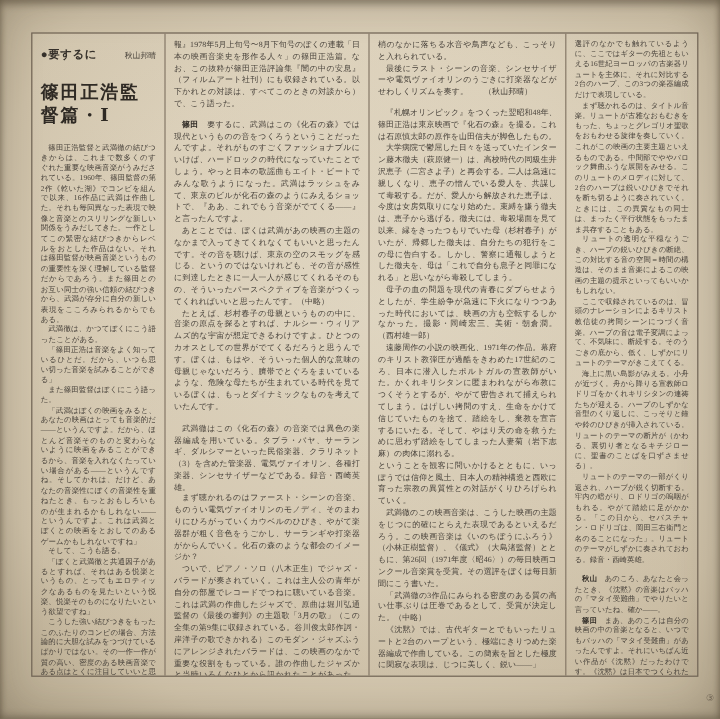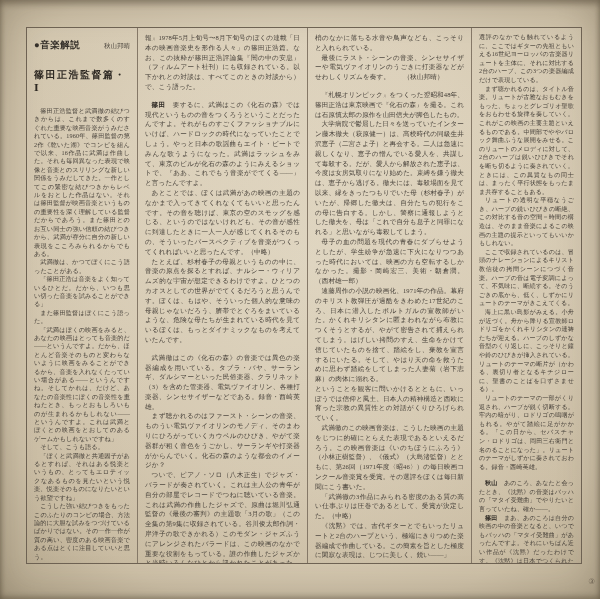--- a/index.html
+++ b/index.html
@@ -22,21 +22,21 @@
   .col1{width:111px;}
   .col2{width:170px;}
   .col3{width:164px;}
   .col4{width:109px;}
 
   
   .head-row{display:flex;justify-content:space-between;align-items:baseline;margin:6px 0 2px 0;}
   .head-label{font-size:9.5px;font-weight:bold;letter-spacing:.5px;color:#35302a;
     font-family:"Liberation Sans","DejaVu Sans",sans-serif;}
   .head-author{font-size:6.5px;color:#4a443c;}
-  .main-title{font-size:10px;font-weight:600;letter-spacing:1.5px;color:#2f2a24;
+  .main-title{font-size:15px;font-weight:600;letter-spacing:1.5px;color:#2f2a24;
     margin:16px 0 14px 0;}
 
   .para{margin:0;font-size:6.2px;line-height:8.4px;text-align:justify;text-indent:1em;
     letter-spacing:.1px;}
   .col2 .para,.col3 .para{font-size:6.6px;line-height:9.8px;}
   .col4 .para{font-size:6.1px;line-height:8.6px;}
   .para.noindent{text-indent:0;}
   .para.gap{margin-top:8px;}
   .para .speaker{font-family:"Liberation Sans","DejaVu Sans",sans-serif;
     font-weight:bold;color:#332e28;}
@@ -45,21 +45,21 @@
   .page-number{position:absolute;right:5px;bottom:13px;font-size:7.5px;color:#6b6051;}
 </style>
 </head>
 <body>
 
 <div class="page">
   <div class="frame">
 
     <div class="col col1 sep">
       <div class="head-row">
-        <span class="head-label">●音楽解説</span>
+        <span class="head-label">●要するに</span>
         <span class="head-author">秋山邦晴</span>
       </div>
       <div class="main-title">篠田正浩監督篇・Ⅰ</div>
     <p class="para">篠田正浩監督と武満徹の結びつきからは、これまで数多くのすぐれた重要な映画音楽がうみだされている。1960年、篠田監督の第2作《乾いた湖》でコンビを組んで以来、16作品に武満は作曲した。それも毎回異なった表現で映像と音楽とのスリリングな新しい関係をうみだしてきた。一作としてこの緊密な結びつきからレベルをおとした作品はない。それは篠田監督が映画音楽というものの重要性を深く理解している監督だからであろう。また篠田とのお互い同士の強い信頼の結びつきから、武満が存分に自分の新しい表現をこころみられるからでもある。</p>
         <p class="para">武満徹は、かつてぼくにこう語ったことがある。</p>
         <p class="para">「篠田正浩は音楽をよく知っているひとだ。だから、いつも思い切った音楽を試みることができる」</p>
         <p class="para">また篠田監督はぼくにこう語った。</p>
         <p class="para">「武満はぼくの映画をみると、あなたの映画はとっても音楽的だ——というんですよ。だから、ほとんど音楽そのものと変わらないように映画をみることができるから、音楽を入れなくたっていい場合がある——というんですね。そしてかれは、だけど、あなたの音楽性にぼくの音楽性を重ねたとき、もっとおもしろいものが生まれるかもしれない——というんですよ。これは武満とぼくとの映画をとおしてのあるゲームかもしれないですね」</p>
         <p class="para">そして、こうも語る。</p>
         <p class="para">「ぼくと武満徹と共通因子があるとすれば、それはある悦楽というもの、とってもエロティックなあるものを見たいという悦楽、悦楽そのものになりたいという欲望ですね」</p>

